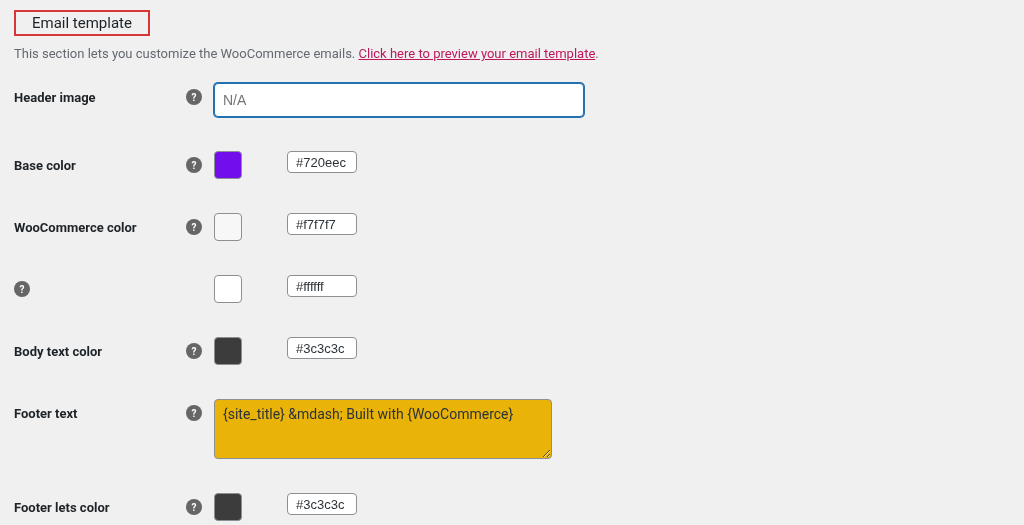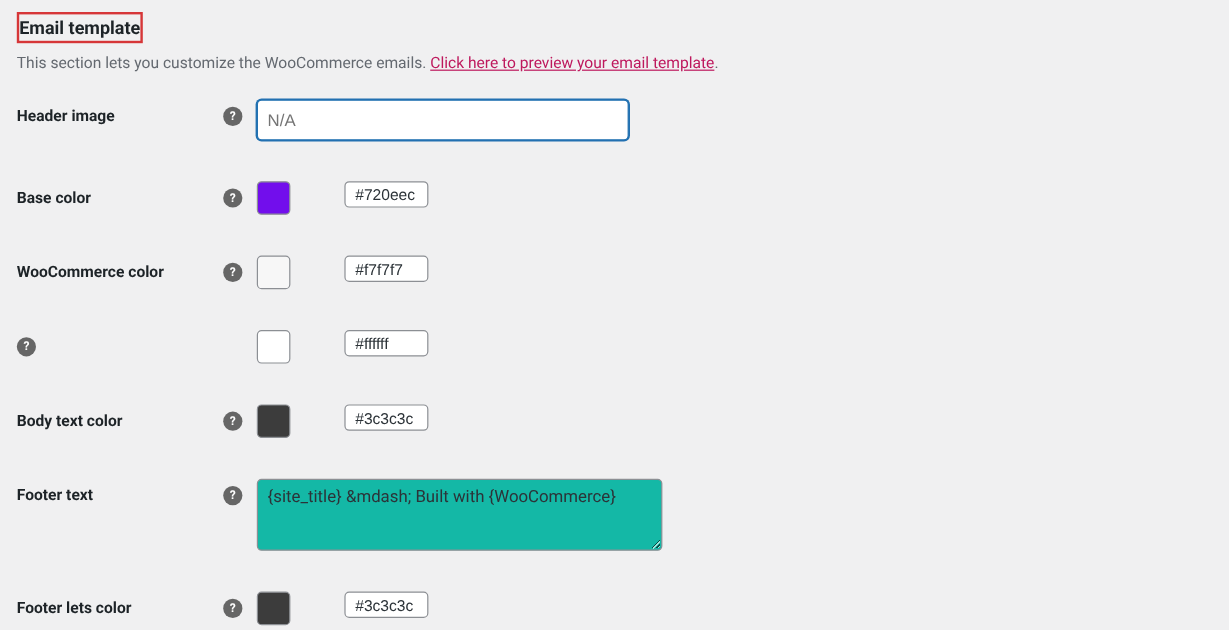--- a/index.html
+++ b/index.html
@@ -9,24 +9,24 @@
     }
     body {
       font-family: -apple-system, BlinkMacSystemFont, "Segoe UI", Roboto, "Helvetica Neue", Arial, sans-serif;
       background: #f0f0f1;
       color: #1d2327;
       font-size: 13px;
       padding: 10px 14px;
     }
     .section-title {
       font-size: 15px;
-      font-weight: 700;
+      font-weight: 400;
       display: inline-block;
       border: 2px solid #d63638;
-      padding: 2px 0;
+      padding: 2px 16px;
       margin-bottom: 10px;
       color: #1d2327;
     }
     .section-desc {
       font-size: 13px;
       color: #646970;
       margin-bottom: 22px;
     }
     .section-desc a {
       color: #be185d;
@@ -71,21 +71,21 @@
       cursor: help;
       flex-shrink: 0;
     }
     .form-field {
       flex: 1;
       display: flex;
       align-items: flex-start;
       gap: 6px;
     }
     input[type="text"].text-input {
-      width: 310px;
+      width: 370px;
       height: 30px;
       padding: 16px 8px;
       font-size: 14px;
       border: 1px solid #2271b1;
       border-radius: 4px;
       background: #fff;
       color: #2c3338;
       outline: none;
       box-shadow: 0 0 0 1px #2271b1;
     }
@@ -107,21 +107,21 @@
       color: #2c3338;
       margin-left: 39px;
     }
     textarea.textarea-input {
       width: 338px;
       height: 60px;
       padding: 6px 8px;
       font-size: 14px;
       border: 1px solid #8c8f94;
       border-radius: 4px;
-      background: #14b8a6;
+      background: #eab308;
       color: #2c3338;
       resize: both;
       font-family: inherit;
     }
   </style>
 </head>
 <body>
 
 
 

